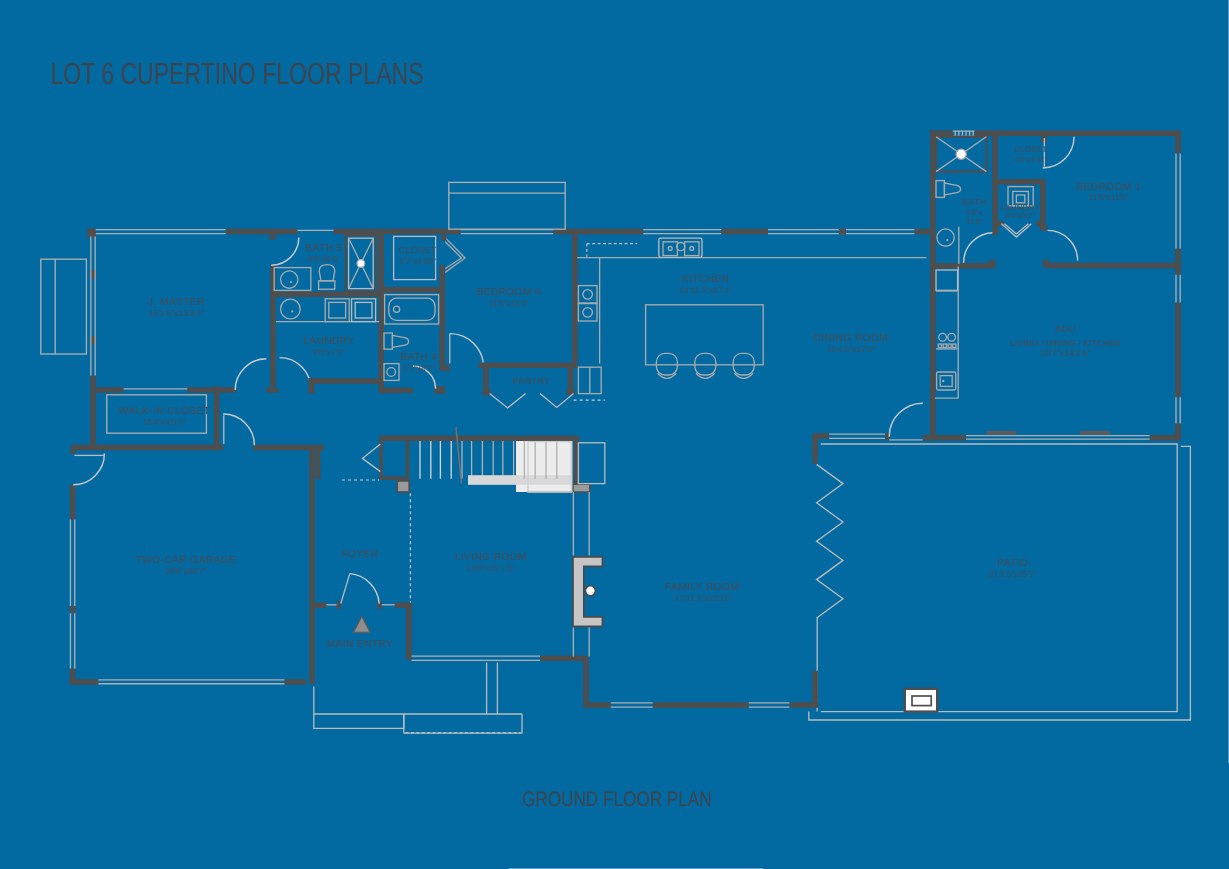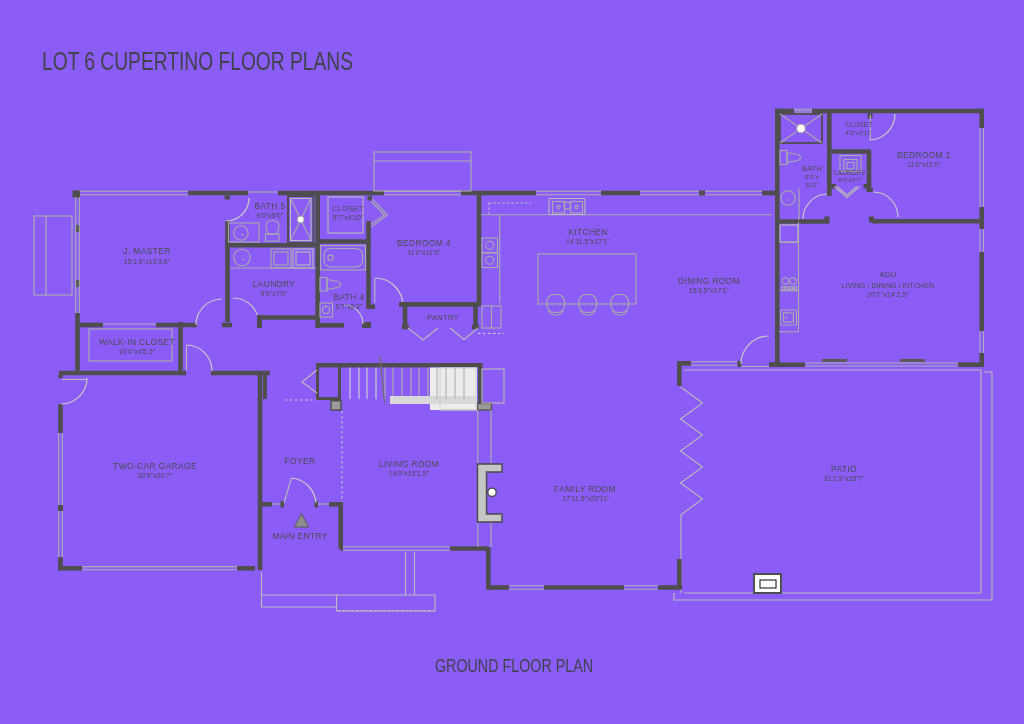--- a/index.html
+++ b/index.html
@@ -1,16 +1,16 @@
 <!DOCTYPE html>
 <html><head>
 <meta charset="utf-8">
 <style>
   html,body{margin:0;padding:0;background:#ffffff;}
-  #page{width:1024px;height:724px;position:relative;background:#8b5cf6;overflow:hidden;text-align:right;}
+  #page{width:1024px;height:724px;position:relative;background:#0369a1;overflow:hidden;text-align:right;}
   svg{position:absolute;top:0;left:0;}
   text{font-family:"Liberation Sans",sans-serif;fill:#4b4b51;}
   .w{stroke:#4e4e4e;stroke-width:4.6;fill:none;stroke-linecap:butt;}
   .w2{stroke:#4e4e4e;stroke-width:3;fill:none;}
   .lt{stroke:#adb0b0;stroke-width:1.1;fill:none;}
   .lt2{stroke:#b9bcbc;stroke-width:1.1;fill:none;}
   .arc{stroke:#c7cacb;stroke-width:1.2;fill:none;}
   .fx{stroke:#a9acac;stroke-width:1.1;fill:none;}
   .fxw{stroke:#a9acac;stroke-width:1.1;fill:#ffffff;}
   .lbl{font-size:8.4px;letter-spacing:0.4px;text-anchor:middle;}

